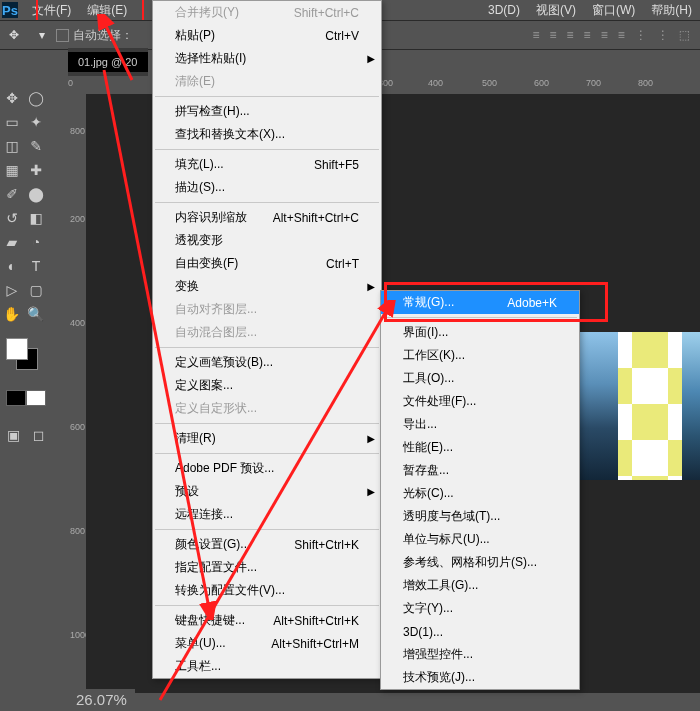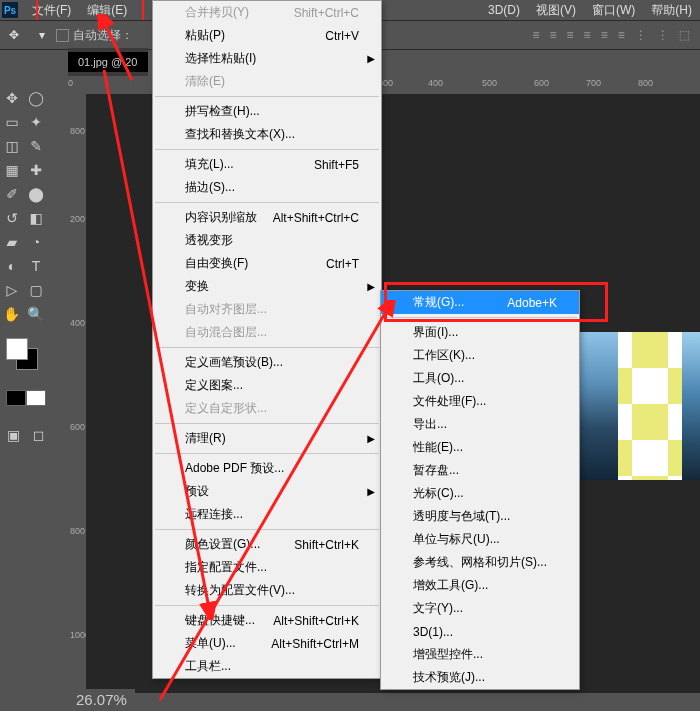--- a/index.html
+++ b/index.html
@@ -1,19 +1,19 @@
 <!DOCTYPE html>
 <html><head>
 <meta charset="utf-8">
 <style>
   html,body{margin:0;padding:0;width:700px;height:711px;background:#fff;font-family:"Microsoft YaHei",Arial,sans-serif;font-size:12px;overflow:hidden;}
   .ps-window{position:relative;width:700px;height:711px;background:#535353;}
   
   .menubar{position:absolute;top:0;left:0;right:0;height:20px;background:#535353;display:flex;align-items:center;padding-left:2px;color:#ddd;font-size:12px;}
-  .ps-badge{width:16px;height:16px;background:#052238;color:#3fa9f5;font-size:10px;display:flex;align-items:center;justify-content:center;margin-right:6px;font-weight:bold;}
+  .ps-badge{width:16px;height:16px;background:#052238;color:#3fa9f5;font-size:13px;display:flex;align-items:center;justify-content:center;margin-right:6px;font-weight:bold;}
   .menubar-item{padding:2px 8px;cursor:pointer;}
   .menubar-red{position:absolute;top:-2px;left:36px;width:104px;height:22px;border:2px solid #ff1e1e;pointer-events:none;}
   
   .optbar{position:absolute;top:20px;left:0;right:0;height:28px;background:#535353;border-top:1px solid #2a2a2a;border-bottom:1px solid #2a2a2a;display:flex;align-items:center;color:#ccc;}
   .tool-ico{width:16px;height:16px;margin:0 6px;display:flex;align-items:center;justify-content:center;color:#ddd;}
   .cbx{width:11px;height:11px;border:1px solid #888;margin-right:4px;display:inline-block;}
   
   .tabbar{position:absolute;top:48px;left:68px;height:28px;background:#3a3a3a;color:#ccc;display:flex;align-items:center;}
   .tab{padding:4px 10px;background:#000000;font-size:11px;}
   
@@ -38,21 +38,21 @@
   .img-area{position:absolute;top:238px;left:474px;width:216px;height:148px;}
   .checker{position:absolute;inset:0;background:repeating-conic-gradient(#fff 0 25%,#eaea7a 0 50%) 0 0/72px 72px;}
   .img-strip{position:absolute;top:0;width:58px;height:100%;}
   .strip-a{left:0;background:linear-gradient(180deg,#8fc3e8 0%,#5a8fb8 35%,#2a4a66 65%,#122638 100%);}
   .strip-b{left:122px;background:linear-gradient(180deg,#9ed0ec 0%,#4d88b3 40%,#2b5472 70%,#15283a 100%);}
   
   .status{position:absolute;bottom:0;left:68px;height:18px;background:#535353;color:#ccc;font-size:15px;padding:2px 8px;}
   
   .menu{position:absolute;background:#f0f0f0;border:1px solid #9a9a9a;box-shadow:2px 2px 6px rgba(0,0,0,.3);color:#000;}
   .menu-edit{top:0;left:152px;width:228px;}
-  .mi{display:flex;align-items:center;justify-content:space-between;height:23px;padding:0 22px 0 32px;position:relative;cursor:default;}
+  .mi{display:flex;align-items:center;justify-content:space-between;height:23px;padding:0 22px 0 22px;position:relative;cursor:default;}
   .mi.disabled{color:#9a9a9a;}
   .mi .arrow{position:absolute;right:6px;font-size:10px;}
   .sep{height:1px;margin:3px 2px;background:#c8c8c8;}
   .mi.hl{background:#1e90ff;color:#fff;}
   
   .menu-pref{top:290px;left:380px;width:198px;}
   .red-pref{position:absolute;top:282px;left:384px;width:218px;height:34px;border:3px solid #ff1e1e;pointer-events:none;z-index:30;}
   
   .red-arrow{position:absolute;pointer-events:none;z-index:25;}
   svg{display:block;}

